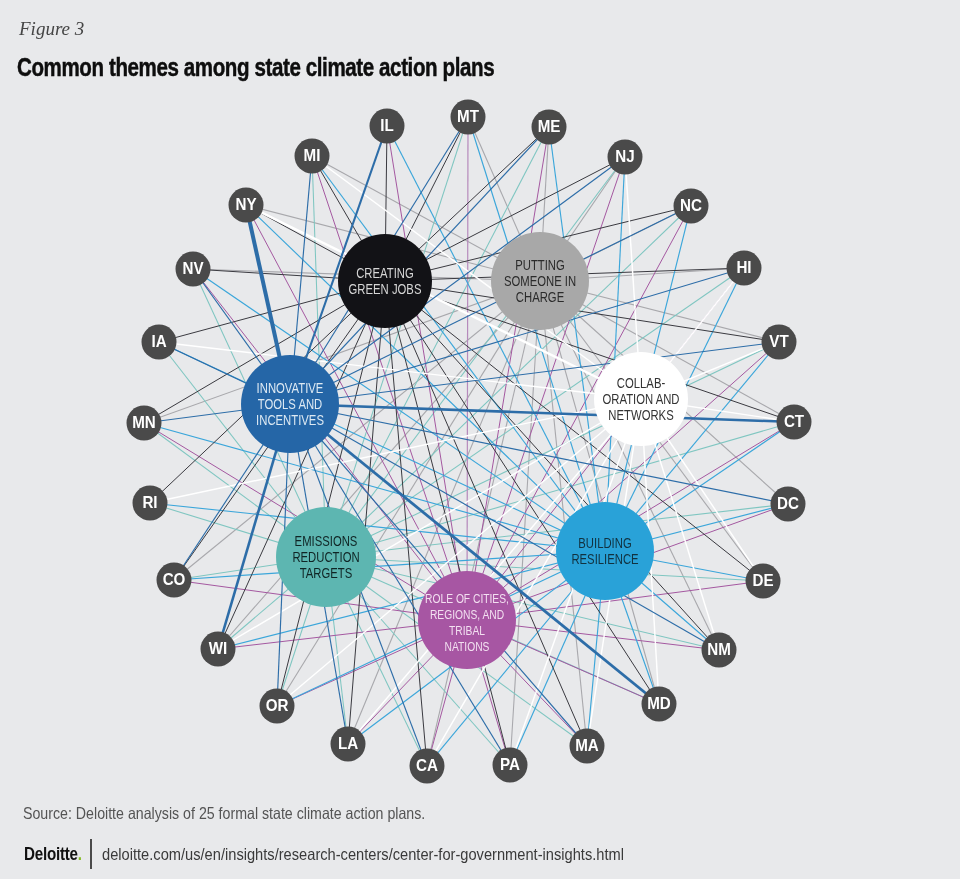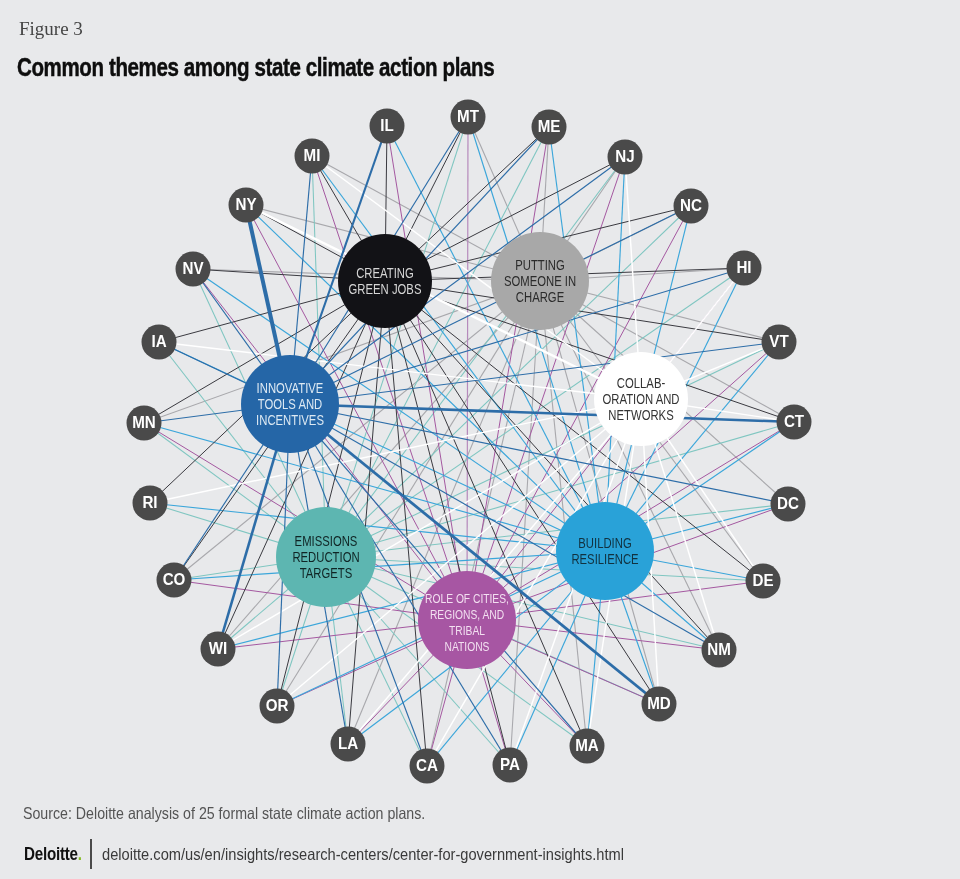--- a/index.html
+++ b/index.html
@@ -1,16 +1,16 @@
 <!DOCTYPE html>
 <html><head><meta charset="utf-8">
 <style>
 html,body{margin:0;padding:0;}
 body{-webkit-font-smoothing:antialiased;width:960px;height:879px;background:#e8e9eb;font-family:"Liberation Sans",sans-serif;position:relative;overflow:hidden;}
-.fig{position:absolute;left:19px;top:18px;font-family:"Liberation Serif",serif;font-size:19px;color:#454545;}
+.fig{position:absolute;left:19px;top:18px;font-family:"Liberation Serif",serif;font-style:italic;font-size:19px;color:#454545;}
 .title{position:absolute;left:17px;top:52px;font-size:26px;font-weight:bold;color:#0e0e0e;-webkit-text-stroke:0.5px #0e0e0e;letter-spacing:-0.5px;transform:scaleX(0.79);transform-origin:left;}
 .src{position:absolute;left:23px;top:804px;font-size:16.5px;color:#545454;transform:scaleX(0.86);transform-origin:left;}
 .footer{position:absolute;left:24px;top:842px;height:26px;}
 .dlt{position:absolute;left:0;top:1px;font-size:19px;font-weight:bold;color:#111;letter-spacing:-0.3px;transform:scaleX(0.80);transform-origin:left;}
 .dlt span{color:#86bc25;}
 .vbar{position:absolute;left:66px;top:-3px;width:2px;height:30px;background:#4a4a4a;}
 .url{position:absolute;left:78px;top:3px;font-size:16.5px;color:#3a3a3a;white-space:nowrap;transform:scaleX(0.888);transform-origin:left;}
 .graph{position:absolute;left:0;top:0;width:960px;height:879px;}
 </style></head>
 <body>

